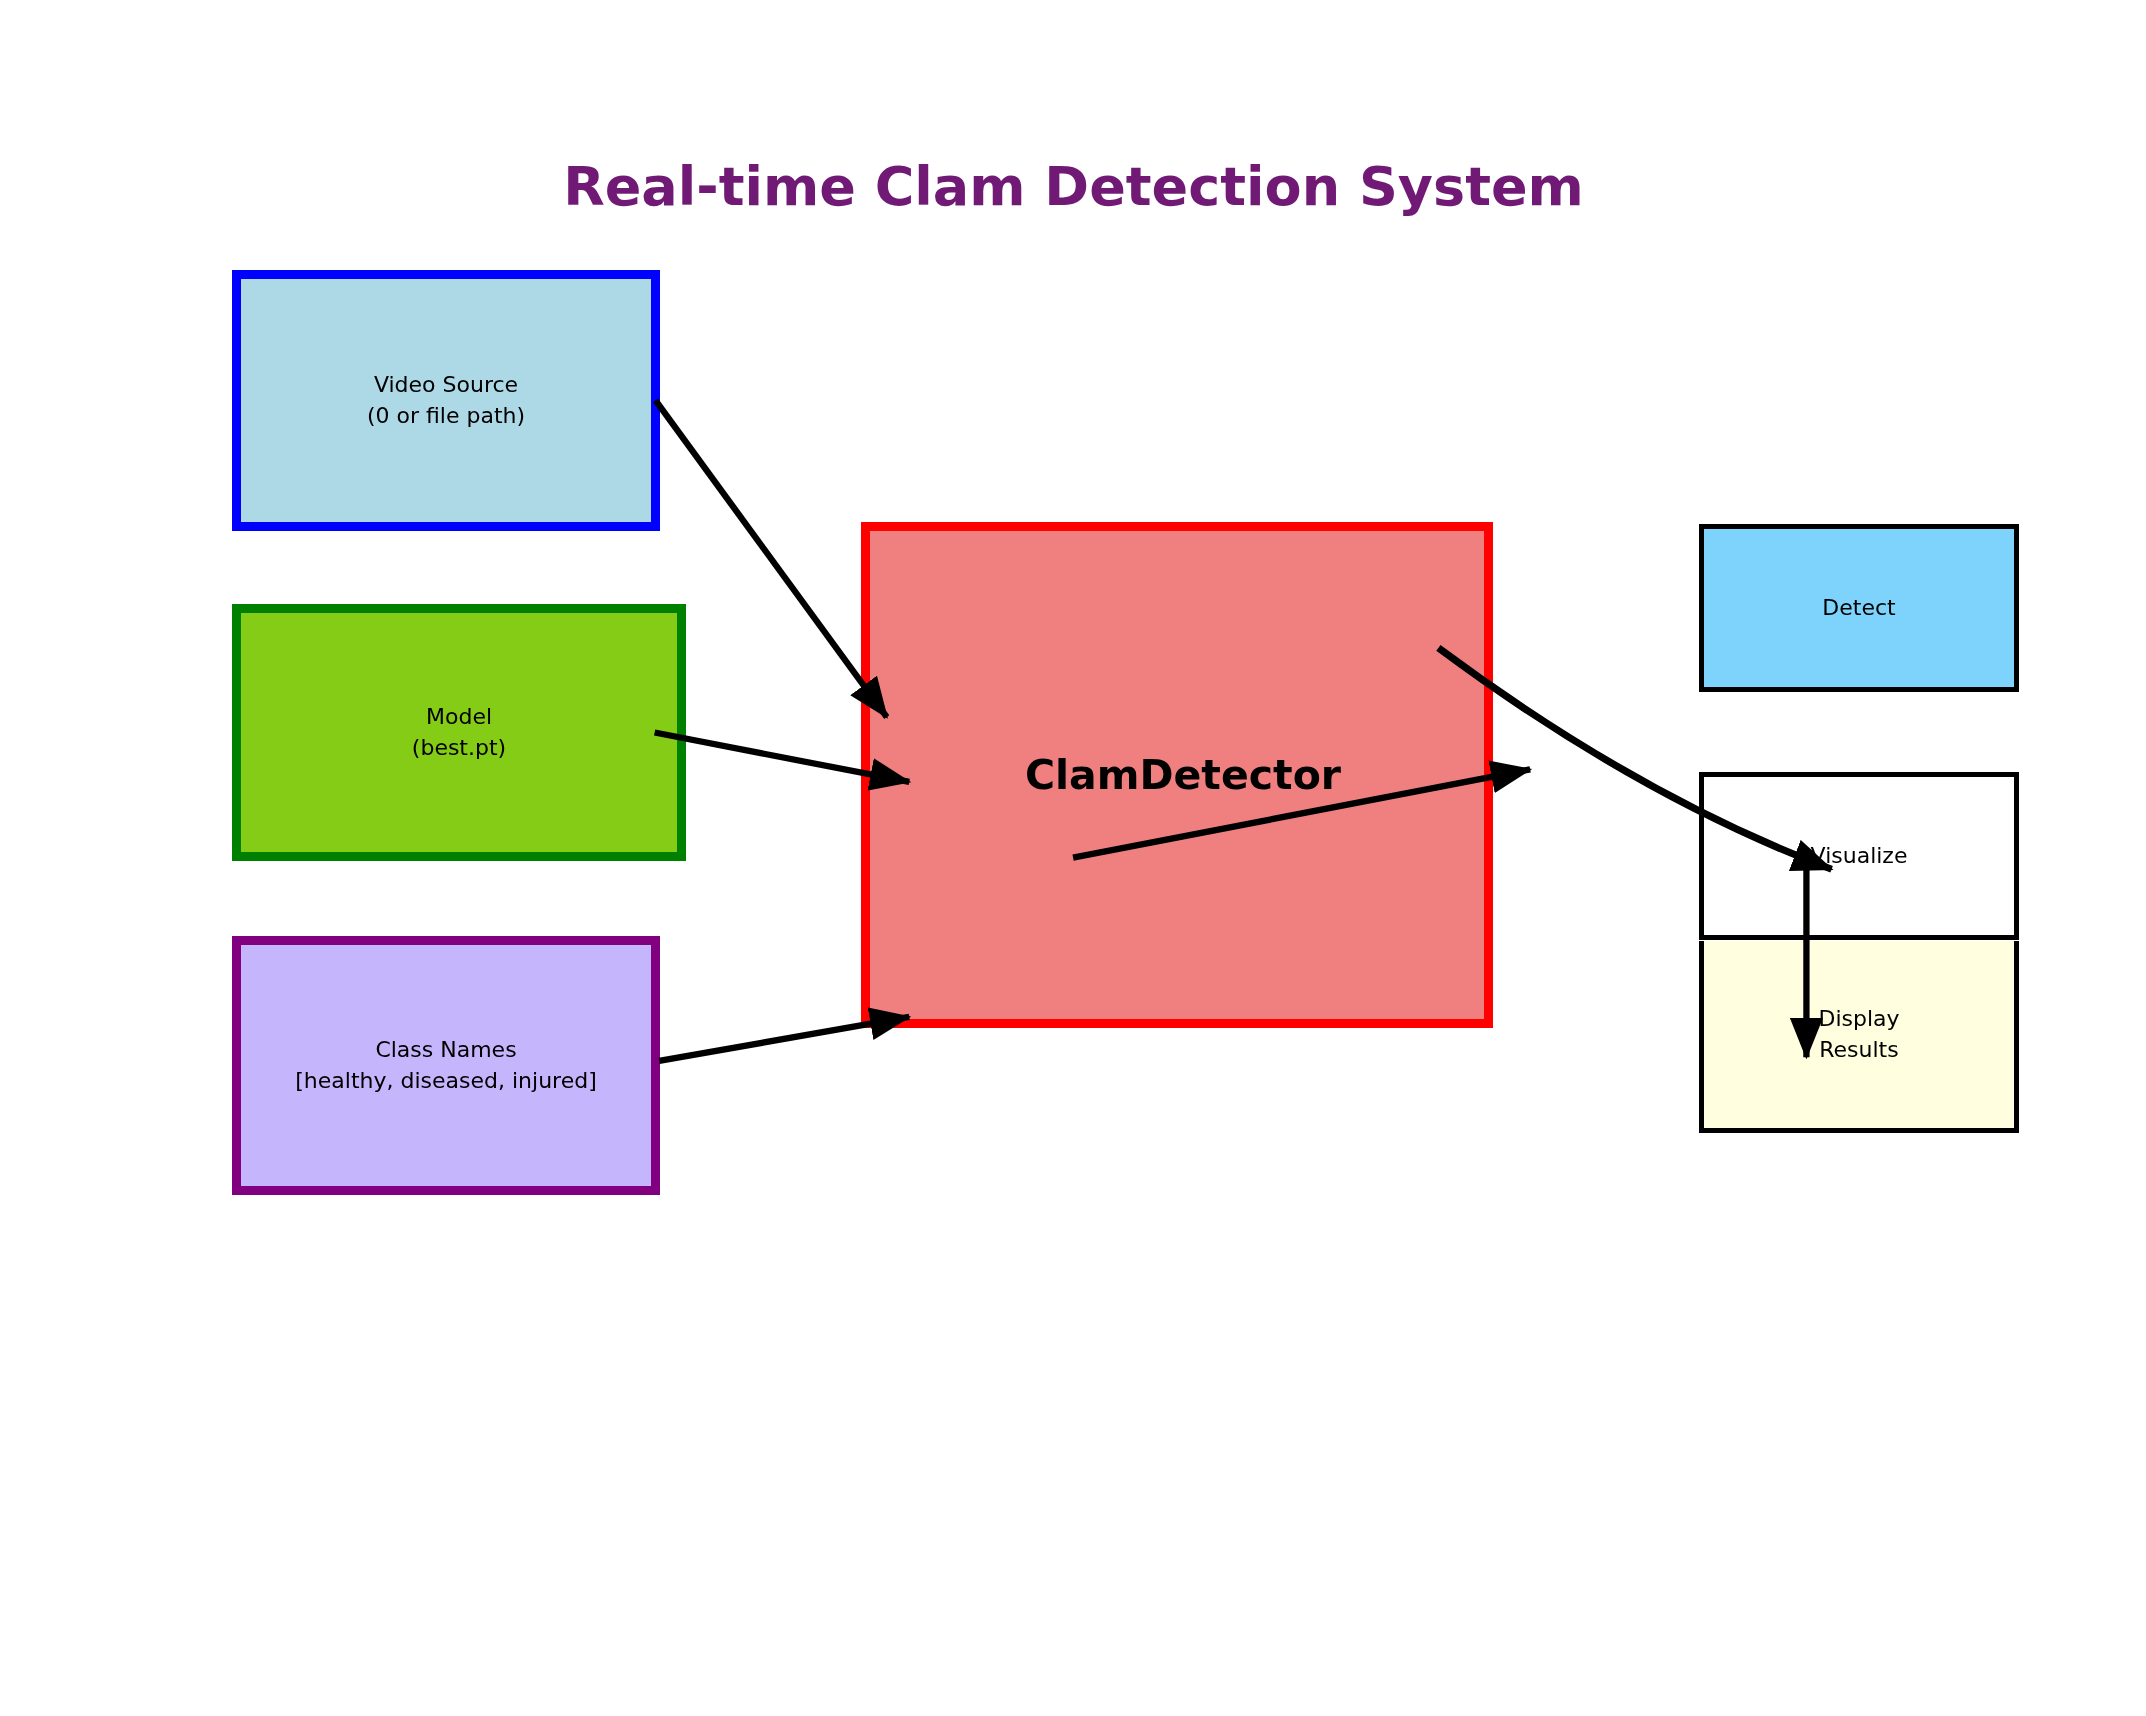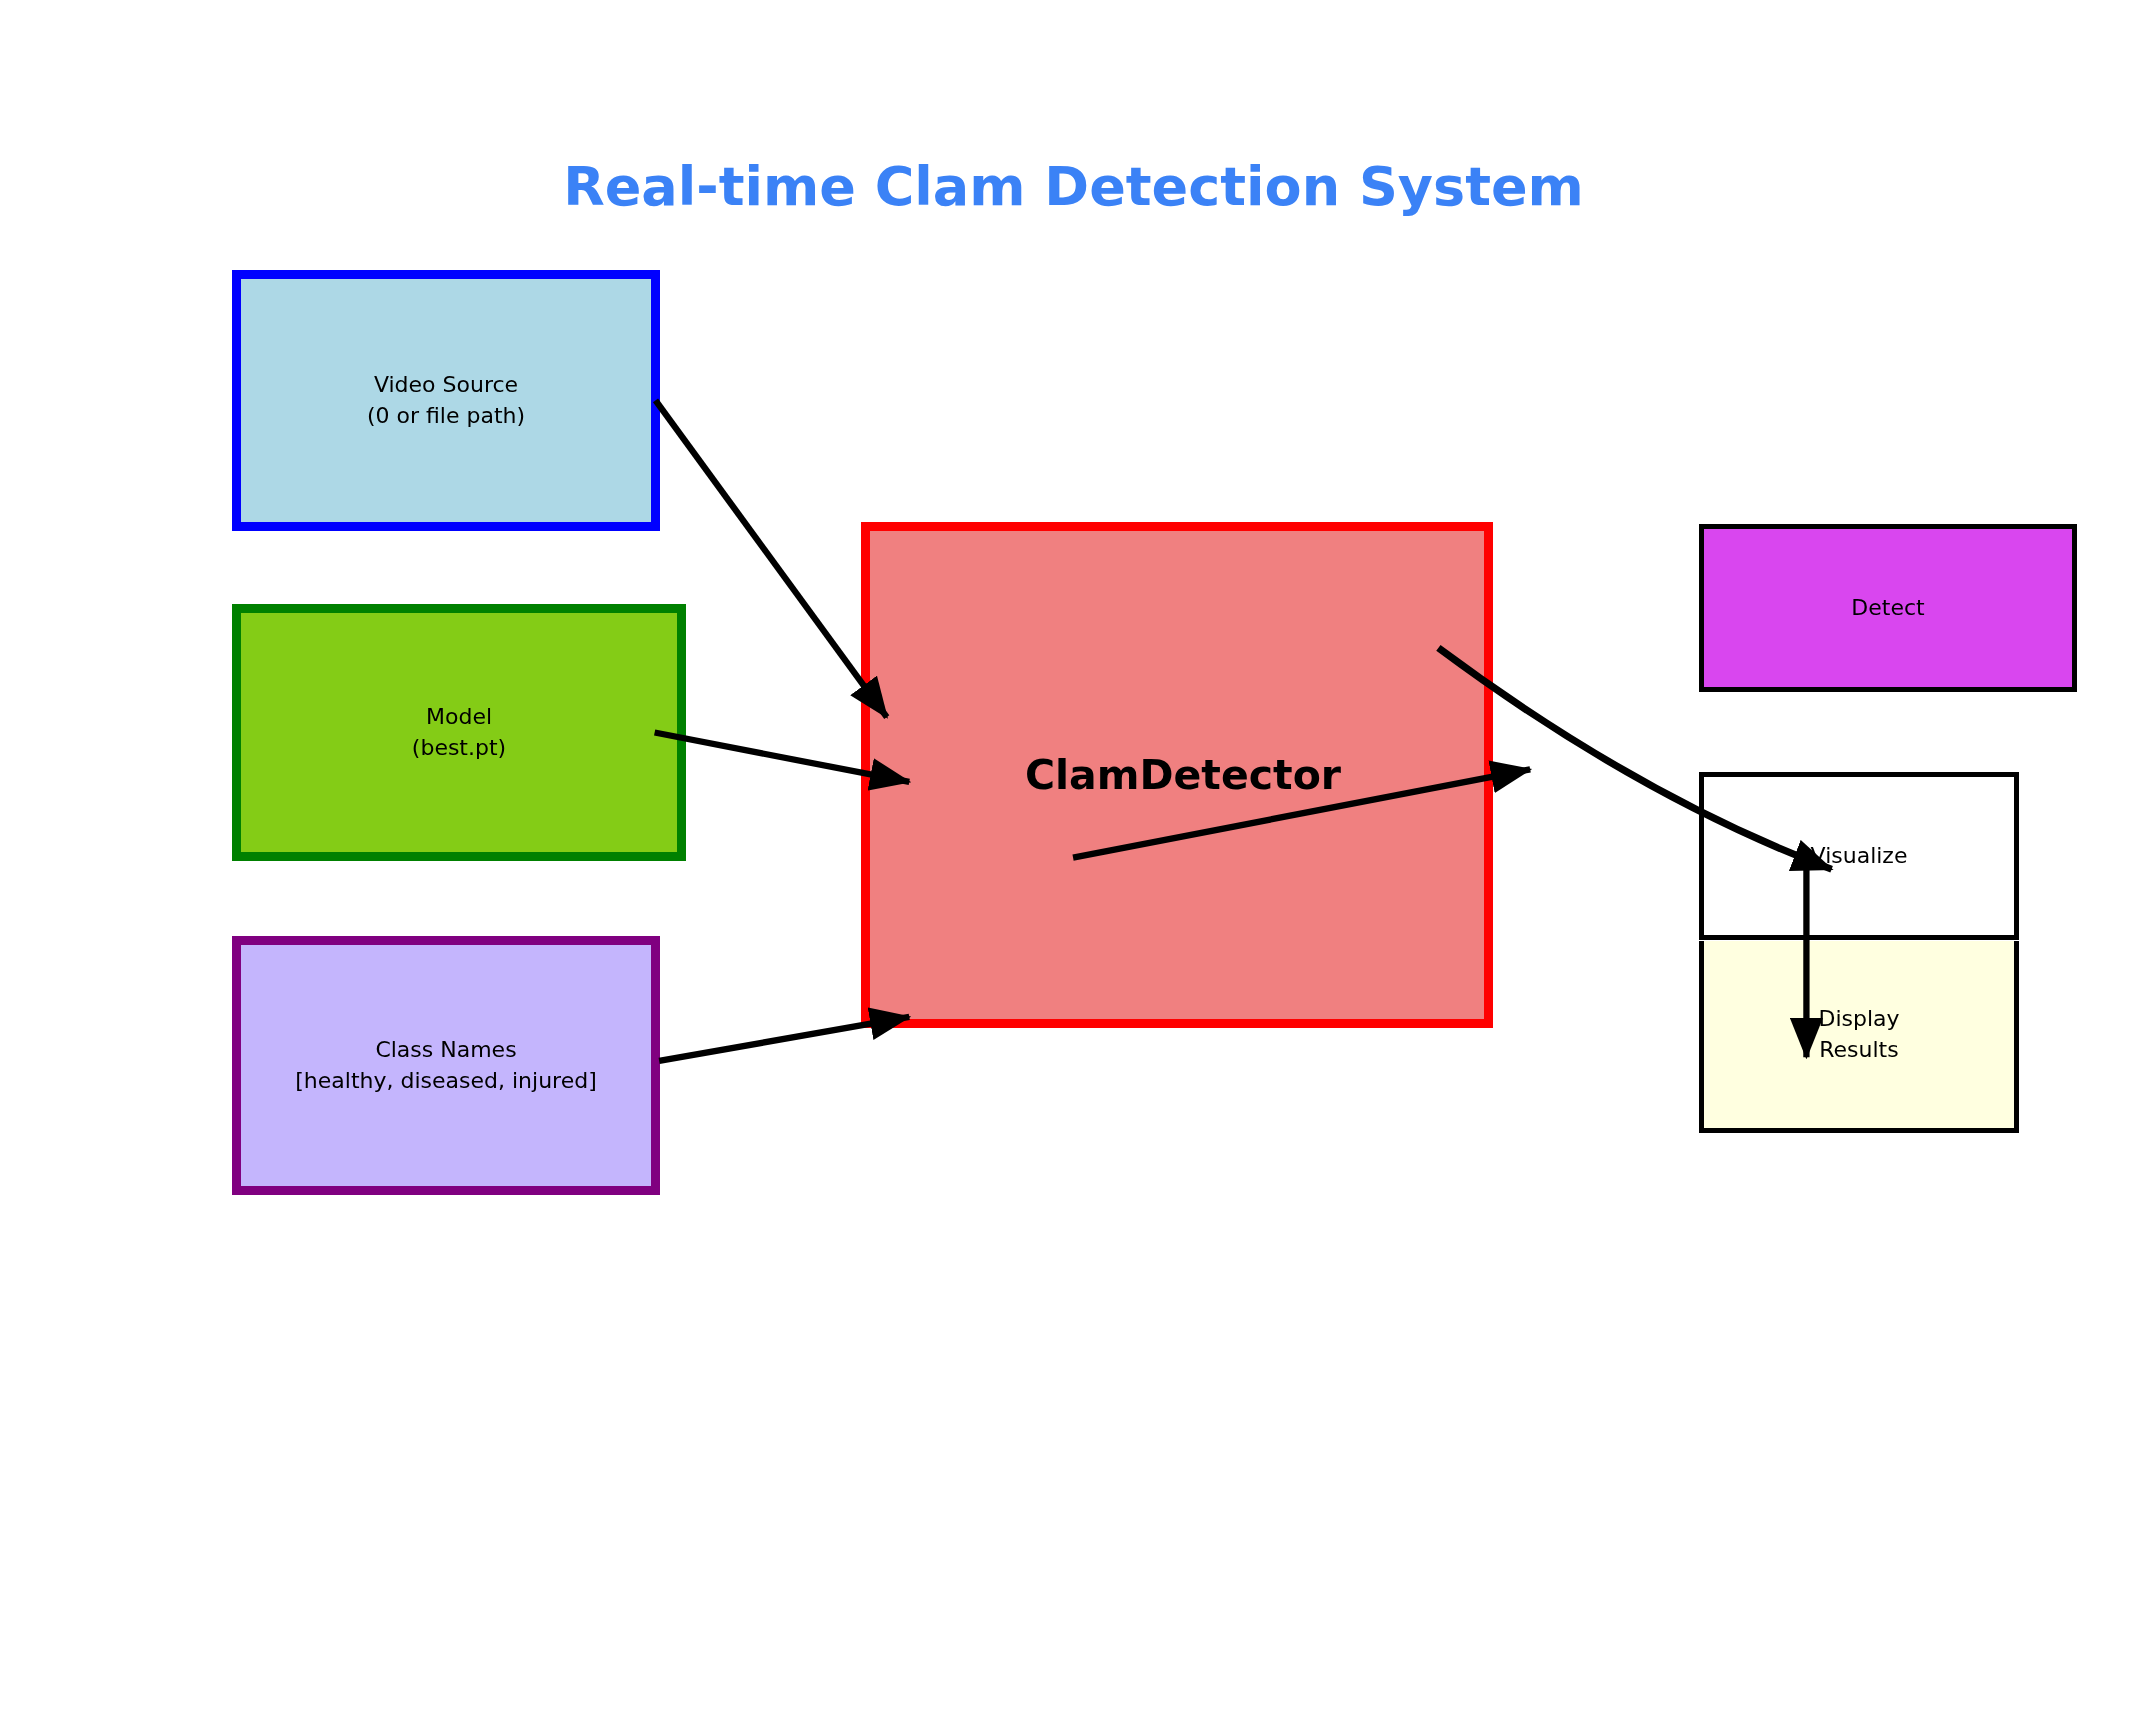--- a/index.html
+++ b/index.html
@@ -9,21 +9,21 @@
     background:#ffffff;
     font-family:"DejaVu Sans","Liberation Sans",sans-serif;
     overflow:hidden;
   }
   .title{
     position:absolute;
     left:0;top:155px;width:2147px;
     text-align:center;
     font-size:54px;
     font-weight:700;
-    color:#3b82f6;
+    color:#701a75;
     letter-spacing:0px;
   }
   .node{
     position:absolute;
     box-sizing:border-box;
     border-style:solid;
     display:flex;
     align-items:center;
     justify-content:center;
   }
@@ -64,21 +64,21 @@
 
   <div class="node" style="left: 232px; top: 936px; width: 428px; height: 259px; border-width: 9px; background-color: #c4b5fd; border-color: rgb(128, 0, 128);">
     <span class="label">Class Names
 [healthy, diseased, injured]</span>
   </div>
 
   <div class="node" style="left: 861px; top: 522px; width: 632px; height: 506px; border-width: 9px; background-color: rgb(240, 128, 128); border-color: rgb(255, 0, 0);">
     <span class="label bold">ClamDetector</span>
   </div>
 
-  <div class="node" style="left: 1699px; top: 524px; width: 378px; height: 168px; border-width: 5.4px; background-color: #d946ef; border-color: rgb(0, 0, 0);">
+  <div class="node" style="left: 1699px; top: 524px; width: 320px; height: 168px; border-width: 5.4px; background-color: #7dd3fc; border-color: rgb(0, 0, 0);">
     <span class="label">Detect</span>
   </div>
 
   <div class="node" style="left: 1699px; top: 772px; width: 320px; height: 168px; border-width: 5.4px; background-color: rgb(255, 255, 255); border-color: rgb(0, 0, 0);">
     <span class="label">Visualize</span>
   </div>
 
   <div class="node" style="left: 1699px; top: 941px; width: 320px; height: 192px; border-width: 0px 5.4px 5.4px; background-color: rgb(255, 255, 224); border-color: rgb(0, 0, 0);">
     <span class="label">Display
 Results</span>

